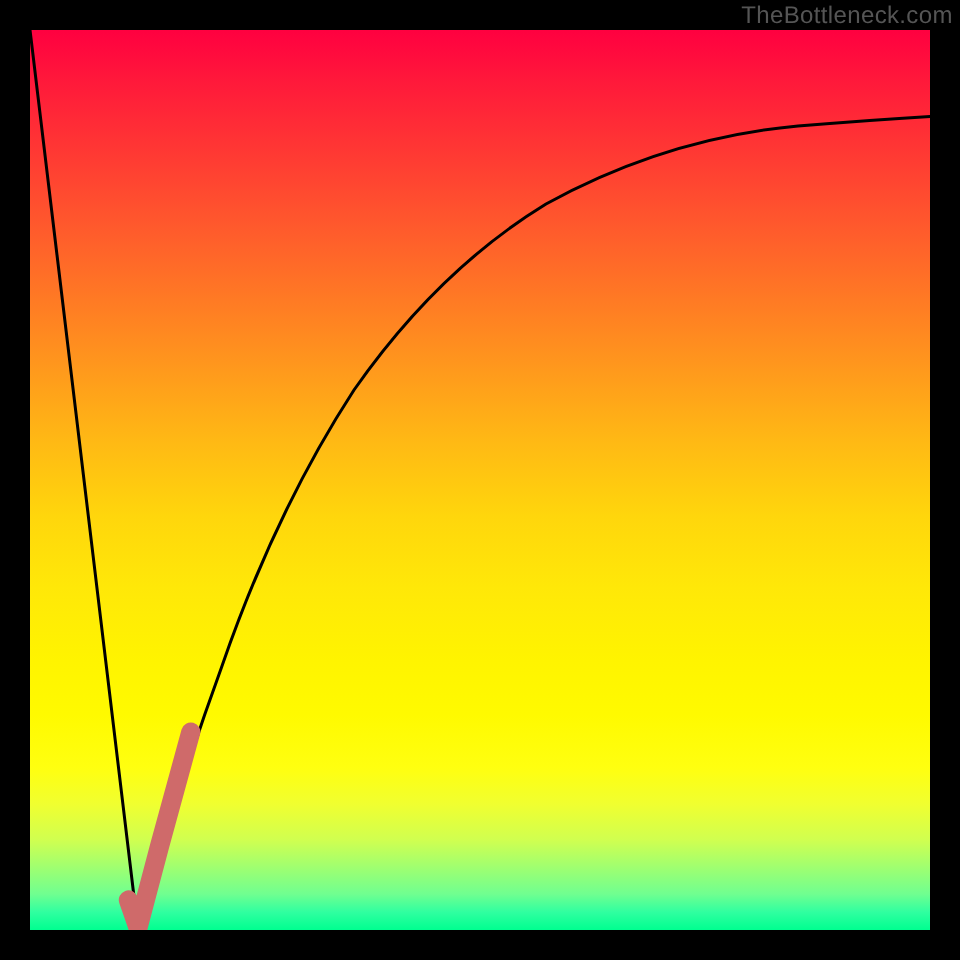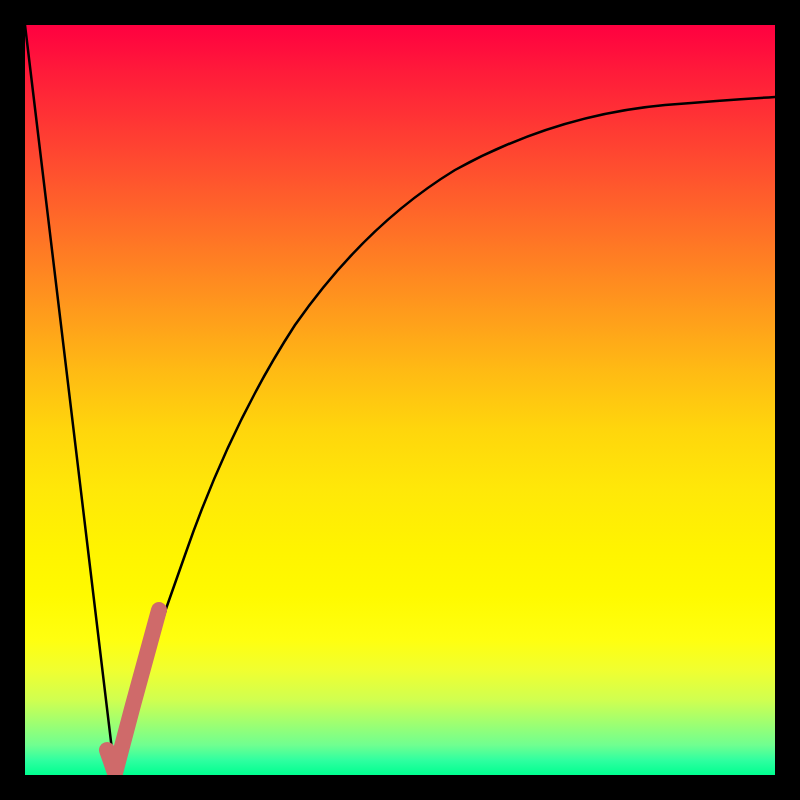--- a/index.html
+++ b/index.html
@@ -83,13 +83,14 @@
                Q 530 90 640 80
                Q 700 75 750 72" stroke="#000" stroke-width="2.5" fill="none" stroke-linecap="round"></path>
 
       <path d="M 82 725
                L 90 748
                L 108 680
                L 134 585" stroke="#cf6a6a" stroke-width="16" fill="none" stroke-linecap="round" stroke-linejoin="round"></path>
     </svg>
   </div>
 
+  <div class="watermark">TheBottleneck.com</div>
 </div>
 
 </body></html>

